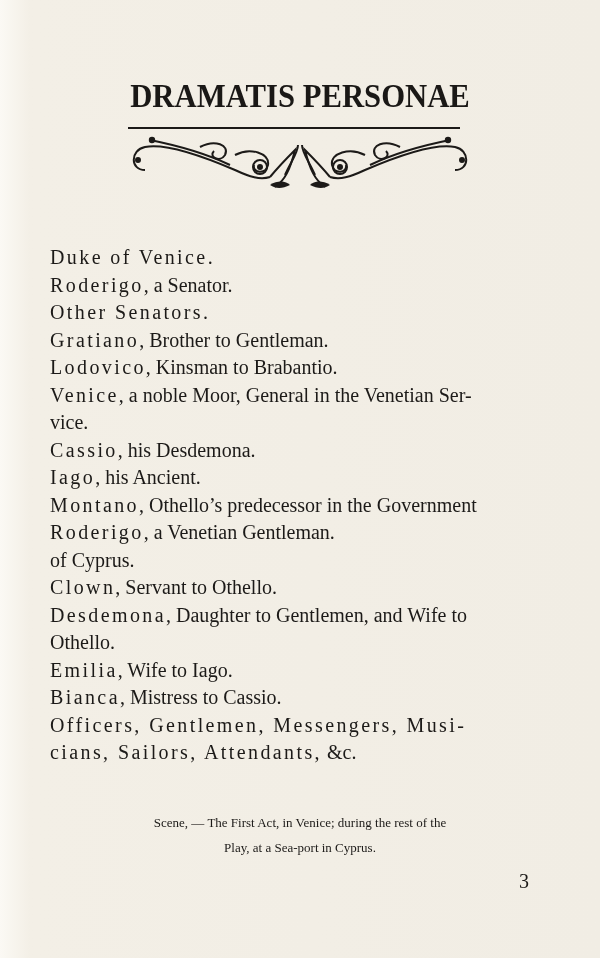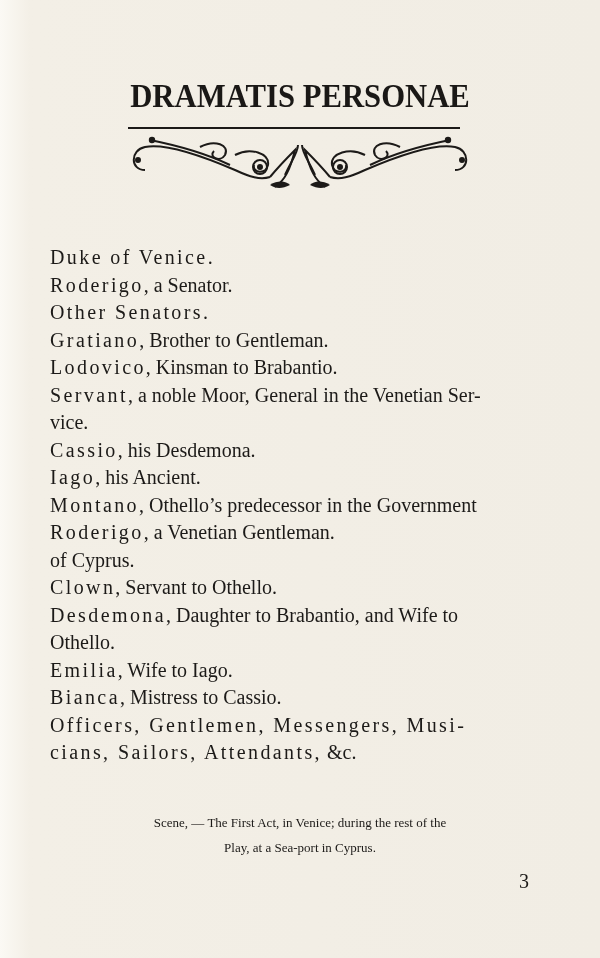--- a/index.html
+++ b/index.html
@@ -88,29 +88,29 @@
     <path d="M150 60 C158 55 166 56 170 60 C162 64 156 64 150 60 Z" fill="#1c1a18"></path>
     <path d="M210 60 C202 55 194 56 190 60 C198 64 204 64 210 60 Z" fill="#1c1a18"></path>
   </svg>
 
   <div class="cast">
     <div class="line"><span class="name">Duke of Venice.</span></div>
     <div class="line"><span class="name">Roderigo</span><span>, a Senator.</span></div>
     <div class="line"><span class="name">Other Senators.</span></div>
     <div class="line"><span class="name">Gratiano</span><span>, Brother to Gentleman.</span></div>
     <div class="line"><span class="name">Lodovico</span><span>, Kinsman to Brabantio.</span></div>
-    <div class="line"><span class="name">Servant</span><span>, a noble Moor, General in the Venetian Ser-</span></div>
+    <div class="line"><span class="name">Venice</span><span>, a noble Moor, General in the Venetian Ser-</span></div>
     <div class="line">vice.</div>
     <div class="line"><span class="name">Cassio</span><span>, his Desdemona.</span></div>
     <div class="line"><span class="name">Iago</span><span>, his Ancient.</span></div>
     <div class="line"><span class="name">Montano</span><span>, Othello’s predecessor in the Government</span></div>
     <div class="line"><span class="name">Roderigo</span><span>, a Venetian Gentleman.</span></div>
     <div class="line">of Cyprus.</div>
     <div class="line"><span class="name">Clown</span><span>, Servant to Othello.</span></div>
-    <div class="line"><span class="name">Desdemona</span><span>, Daughter to Brabantio, and Wife to</span></div>
+    <div class="line"><span class="name">Desdemona</span><span>, Daughter to Gentlemen, and Wife to</span></div>
     <div class="line">Othello.</div>
     <div class="line"><span class="name">Emilia</span><span>, Wife to Iago.</span></div>
     <div class="line"><span class="name">Bianca</span><span>, Mistress to Cassio.</span></div>
     <div class="line"><span class="name">Officers, Gentlemen, Messengers, Musi-</span></div>
     <div class="line"><span class="name">cians, Sailors, Attendants,</span><span> &amp;c.</span></div>
   </div>
 
   <div class="scene">
     <div>Scene, — The First Act, in Venice; during the rest of the</div>
     <div>Play, at a Sea-port in Cyprus.</div>

